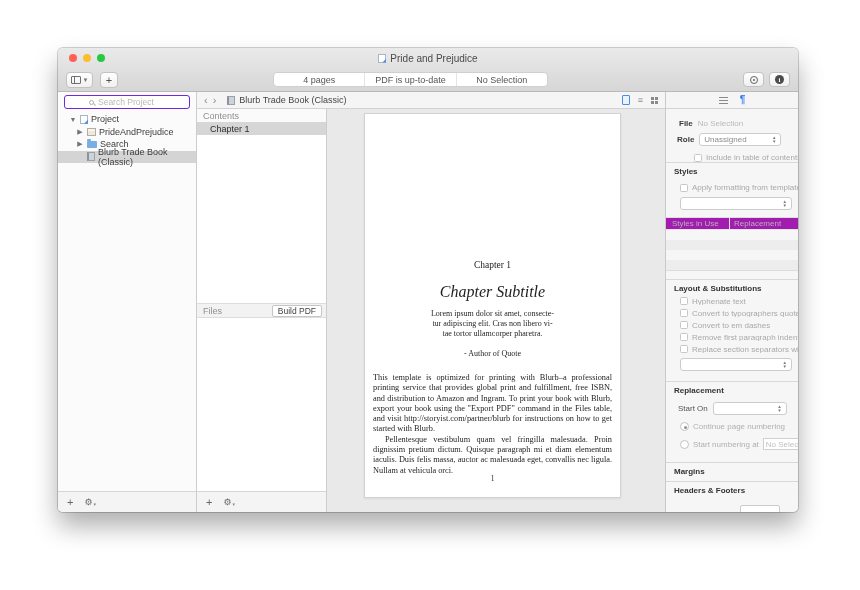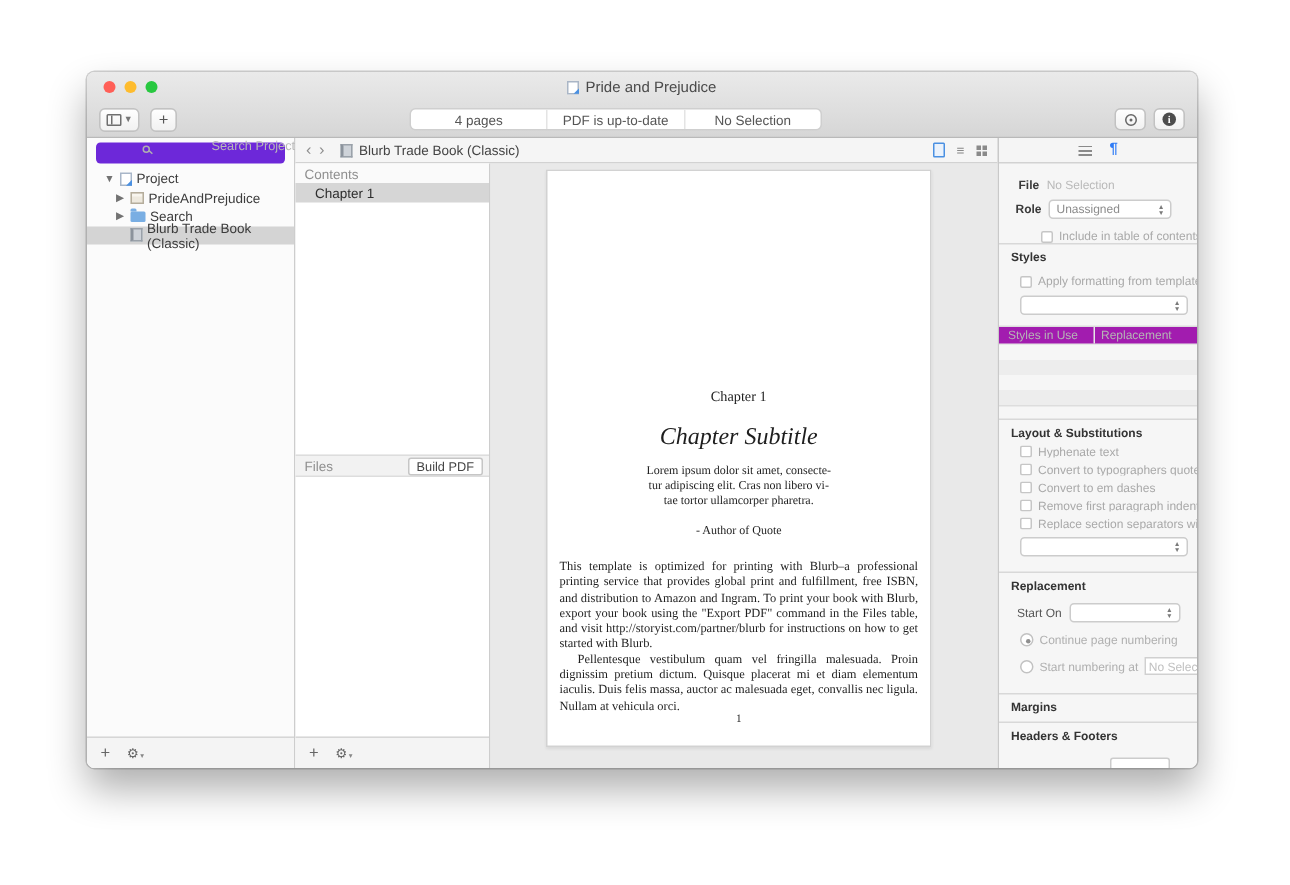--- a/index.html
+++ b/index.html
@@ -31,21 +31,21 @@
   .tb-right { position:absolute; right:8px; top:4px; display:flex; gap:5px; }
   .tb-right .tb-btn { width:21px; height:15px; }
   .ic-target { width:8px; height:8px; border:1px solid #666; border-radius:50%; position:relative; }
   .ic-target::after { content:""; position:absolute; left:2px; top:2px; width:2px; height:2px; border-radius:50%; background:#666; }
   .ic-info { width:9px; height:9px; border-radius:50%; background:#4c4c4c; color:#fff; font-size:7px; font-weight:bold;
             display:flex; align-items:center; justify-content:center; font-family:"Liberation Serif",serif; }
   
   .main { flex:1; display:flex; min-height:0; }
   .sidebar { width:139px; background:#fbfbfb; border-right:1px solid #cdcdcd; display:flex; flex-direction:column; }
   .search-wrap { padding:3px 6px 2px; }
-  .search-field { height:14px; background:#fff; border:7px solid #6d28d9; border-radius:3px; display:flex; align-items:flex-end;gap:37px; }
+  .search-field { height:14px; background:#fff; border:1px solid #6d28d9; border-radius:3px; display:flex; align-items:center; }
   .mag { width:5px; height:5px; border:1px solid #b0b0b0; border-radius:50%; position:relative; margin-left:24px; flex:0 0 auto; }
   .mag::after { content:""; position:absolute; width:3px; height:1px; background:#b0b0b0; transform:rotate(45deg); right:-3px; bottom:-1px; }
   .search-field input { border:none; outline:none; flex:1; font-size:8.5px; color:#555; padding-left:4px; background:transparent;
             font-family:"Liberation Sans",sans-serif; }
   .search-field input::placeholder { color:#b8b8b8; }
   .tree { flex:1; font-size:9px; color:#3c3c3c; padding-top:2px; }
   .tree-row { height:12.5px; display:flex; align-items:center; gap:3px; padding-left:11px; }
   .tree-row.lvl1 { padding-left:18px; }
   .tree-row.selected { background:#d4d4d4; }
   .disclosure { width:8px; color:#727272; font-size:7px; text-align:center; flex:0 0 auto; }
@@ -251,21 +251,21 @@
               <div class="ch-title">Chapter 1</div>
               <div class="ch-sub">Chapter Subtitle</div>
               <div class="quote">
                 <div>Lorem ipsum dolor sit amet, consecte-</div>
                 <div>tur adipiscing elit. Cras non libero vi-</div>
                 <div>tae tortor ullamcorper pharetra.</div>
               </div>
               <div class="quote-author">- Author of Quote</div>
               <div class="body-text">
                 <div>This template is optimized for printing with Blurb–a professional printing service that provides global print and fulfillment, free ISBN, and distribution to Amazon and Ingram. To print your book with Blurb, export your book using the "Export PDF" command in the Files table, and visit http://storyist.com/partner/blurb for instructions on how to get started with Blurb.</div>
-                <div class="p2">Pellentesque vestibulum quam vel fringilla malesuada. Proin dignissim pretium dictum. Quisque placerat mi et diam elementum iaculis. Duis felis massa, auctor ac malesuada eget, convallis nec ligula. Nullam at vehicula orci.</div>
+                <div class="p2">Pellentesque vestibulum quam vel fringilla malesuada. Proin dignissim pretium dictum. Quisque paragraph mi et diam elementum iaculis. Duis felis massa, auctor ac malesuada eget, convallis nec ligula. Nullam at vehicula orci.</div>
               </div>
             </div>
             <div class="page-num">1</div>
           </div>
         </div>
       </div>
     </div>
 
     <div class="inspector">
       <div class="insp-header">

